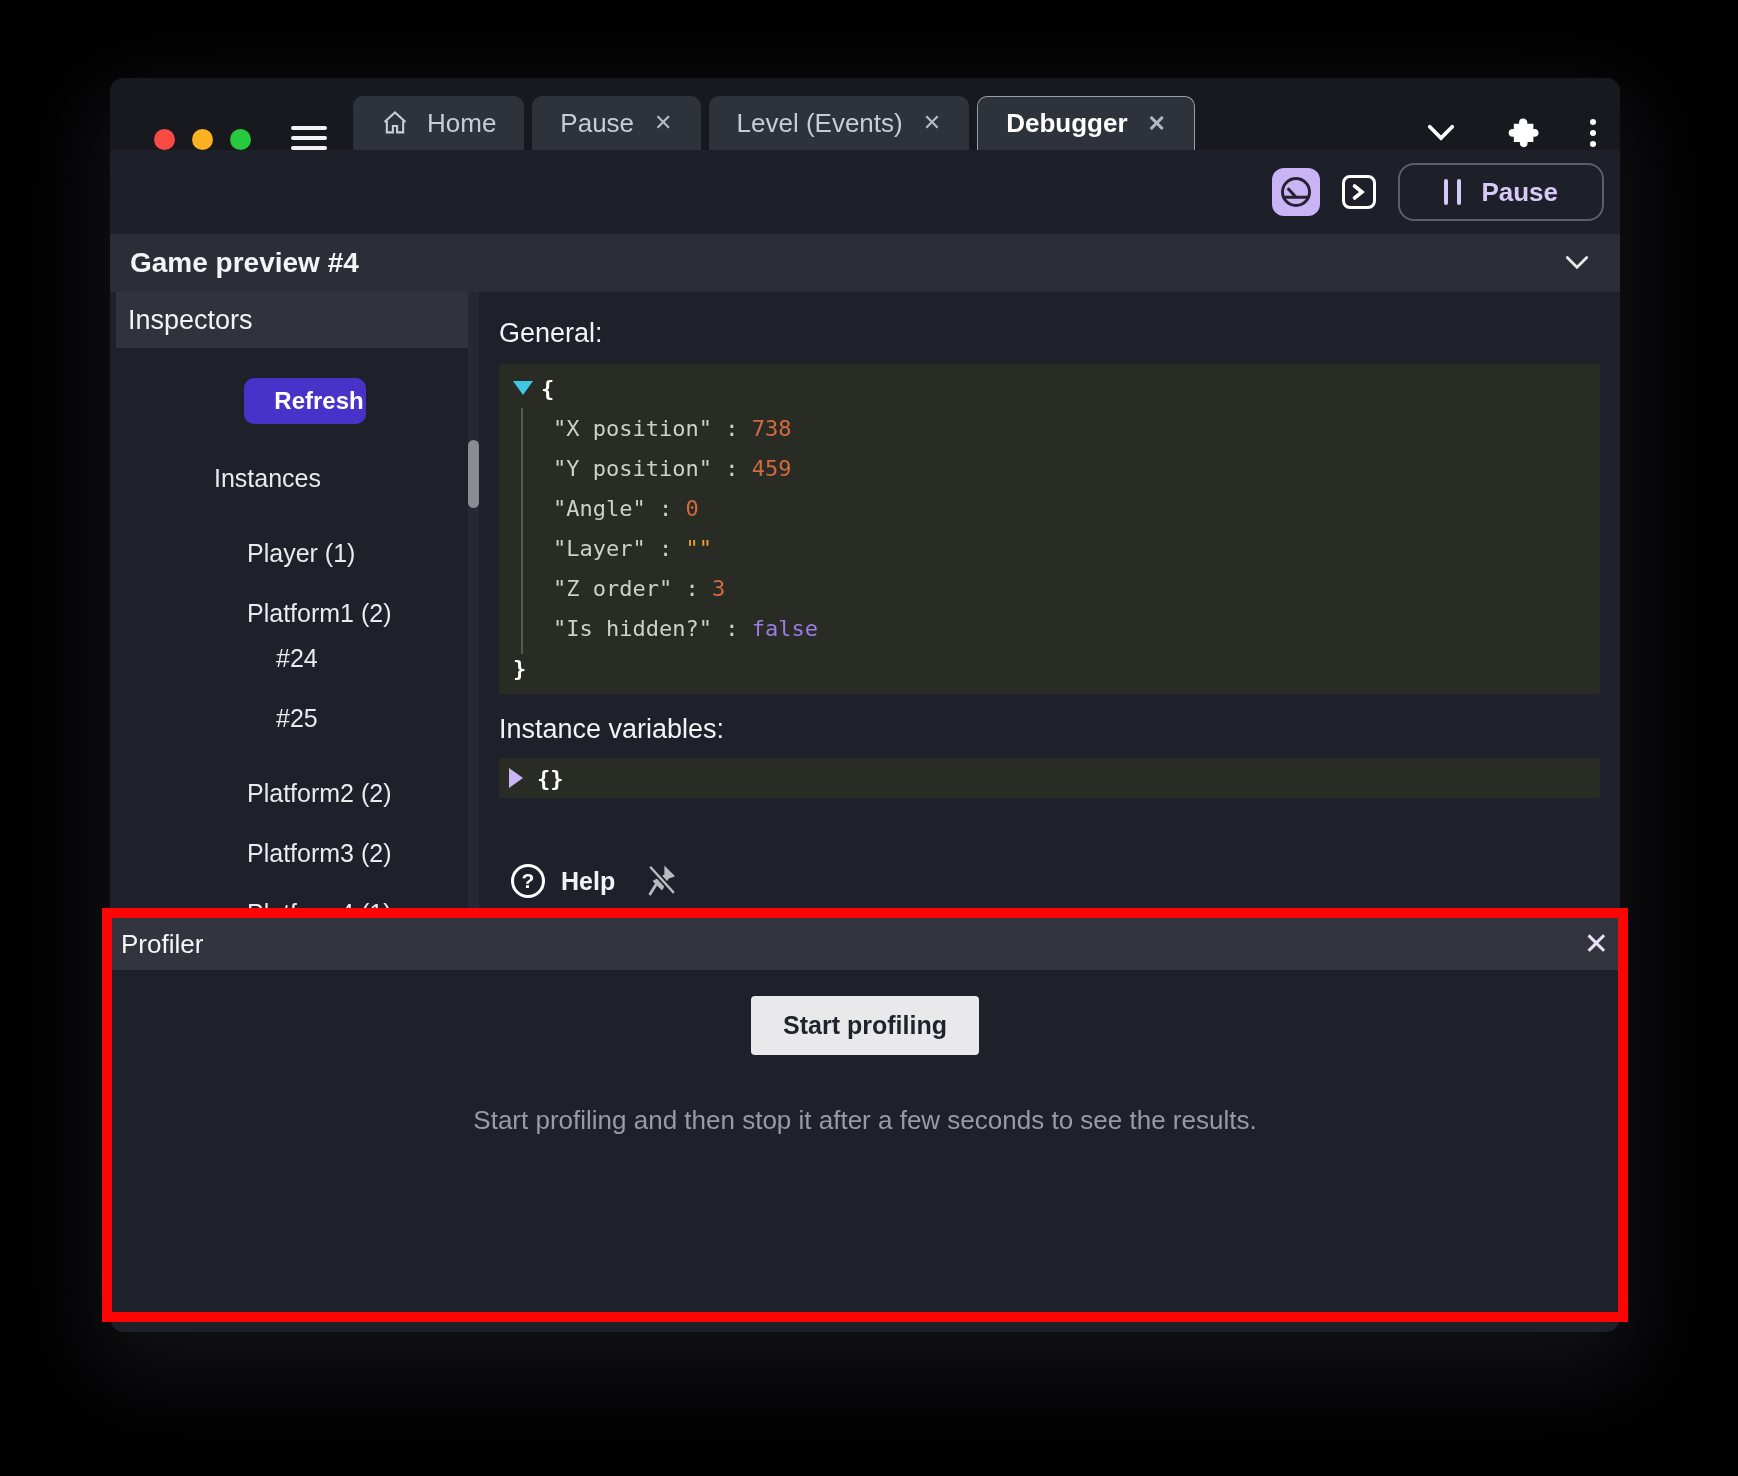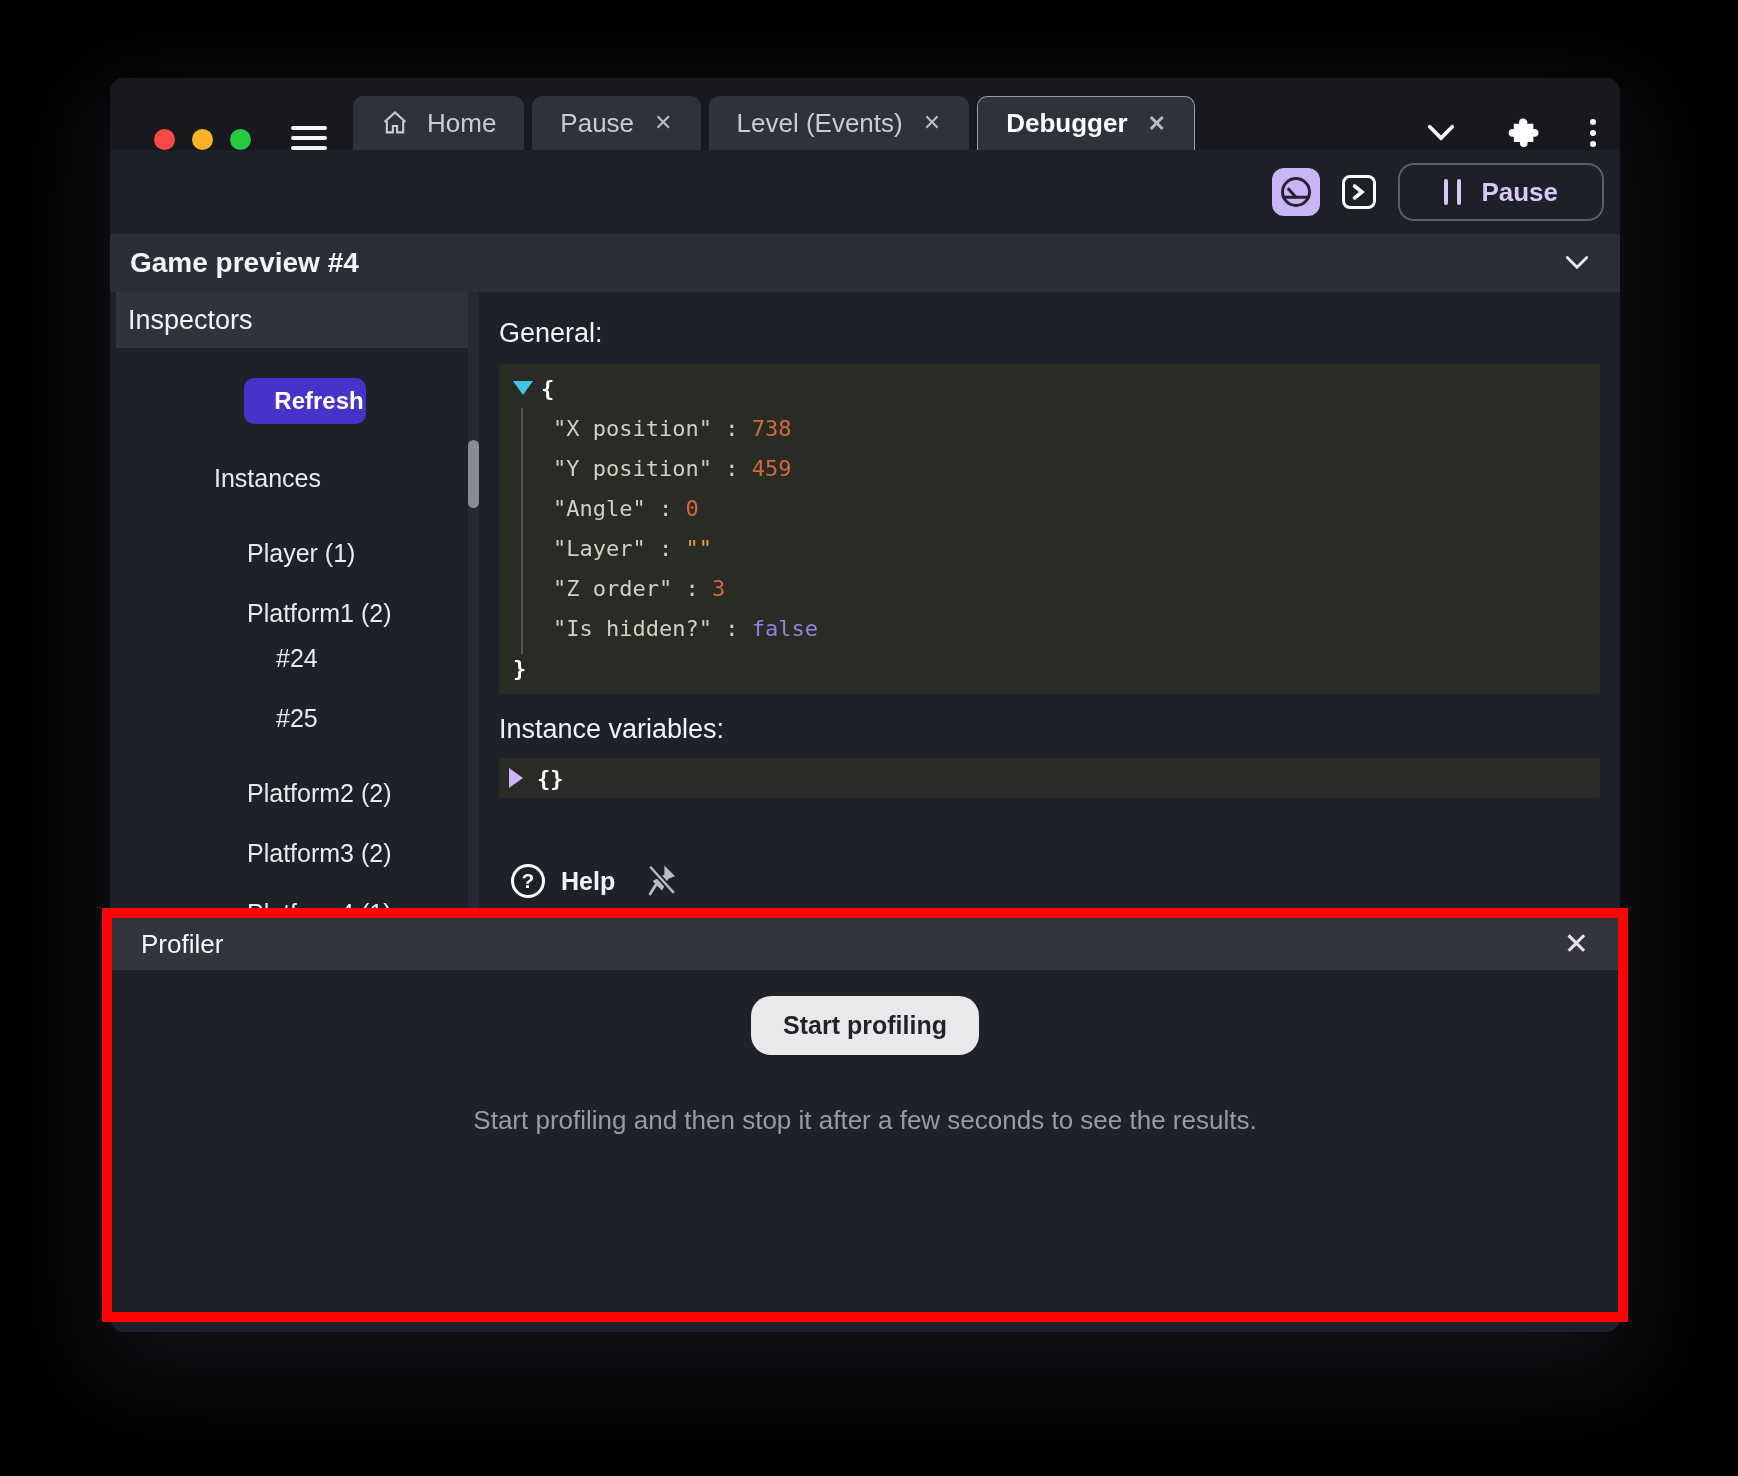--- a/index.html
+++ b/index.html
@@ -99,27 +99,27 @@
   .help-btn { display:flex; align-items:center; gap:16px; background:none; border:none; cursor:pointer;
               font-family:"Liberation Sans",sans-serif; }
   .help-circle { width:34px; height:34px; border:3px solid #fff; border-radius:50%;
                  color:#fff; font-size:21px; font-weight:bold; display:flex; align-items:center; justify-content:center; }
   .help-label { color:#f2f3f5; font-size:25px; font-weight:bold; }
   .pin-btn { background:none; border:none; cursor:pointer; margin-left:14px; }
 
   
   .profiler { position:absolute; left:-8px; right:-8px; top:830px; height:414px;
               border:10px solid var(--red-border,#ff0404); background:#1e212a; }
-  .profiler-header { height:52px; background:#32353e; display:flex; align-items:center; padding:0 29px; }
+  .profiler-header { height:52px; background:#32353e; display:flex; align-items:center; padding:0 9px; }
   .profiler-title { color:#f5f6f7; font-size:26px; }
   .profiler-spacer { flex:1; }
   .profiler-close { background:none; border:none; color:#e7e2f6; font-size:30px; cursor:pointer; line-height:1;
                     font-family:"Liberation Sans",sans-serif; }
   .profiler-body { text-align:center; padding-top:26px; }
-  .start-btn { background:#e9e8ea; border:none; border-radius:20px; padding:15px 32px;
+  .start-btn { background:#e9e8ea; border:none; border-radius:4px; padding:15px 32px;
                color:#1f232b; font-size:25px; font-weight:bold; cursor:pointer;
                font-family:"Liberation Sans",sans-serif; }
   .profiler-hint { margin-top:50px; color:#999ba2; font-size:26px; }
 
   svg { display:block; }
 </style>
 </head>
 <body>
 
 <div class="stage">

